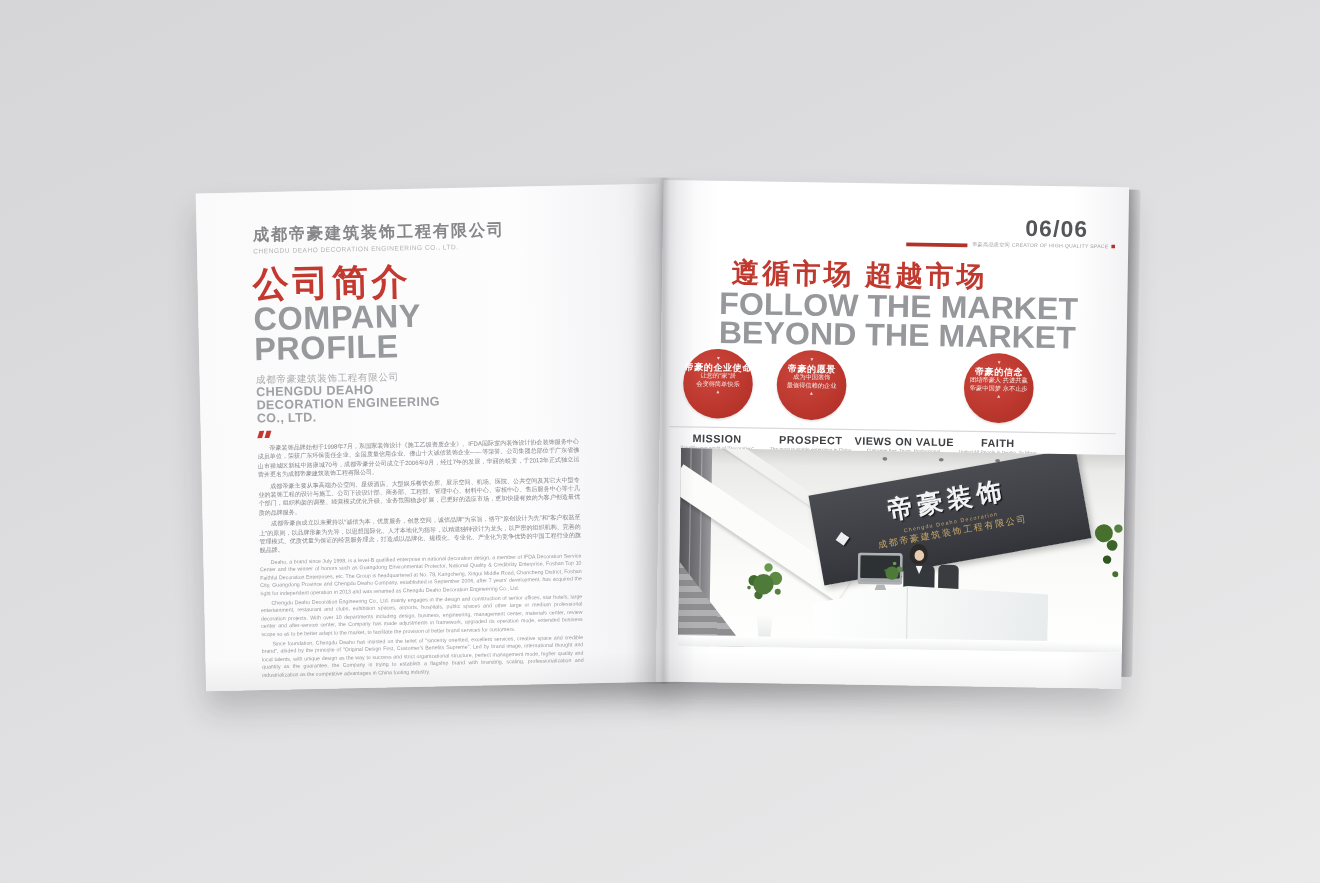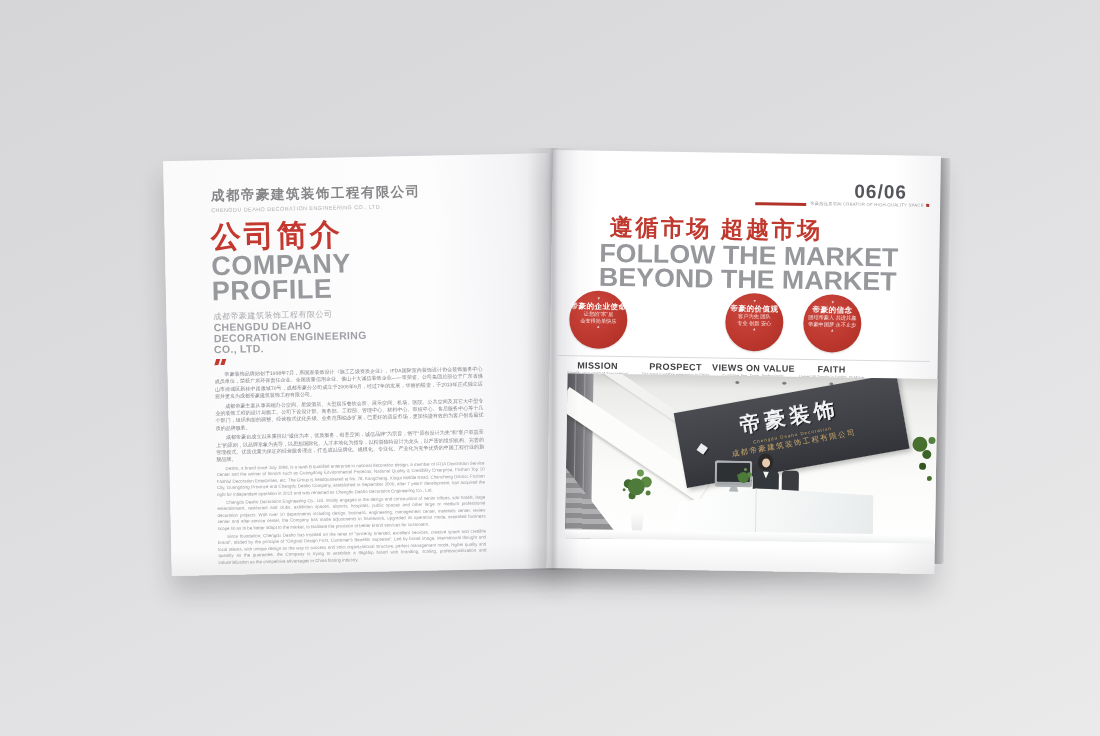--- a/index.html
+++ b/index.html
@@ -150,25 +150,25 @@
       <div data-interactable="false">BEYOND THE MARKET</div>
     </div>
 
     <div class="circle c1" data-interactable="false">
       <span class="arr top" data-interactable="false">▼</span>
       <div class="ct" data-interactable="false">帝豪的企业使命</div>
       <div class="cl" data-interactable="false">让您的“家”居</div>
       <div class="cl" data-interactable="false">会变得简单快乐</div>
       <span class="arr" data-interactable="false">▲</span>
     </div>
-    <div class="circle c3" data-interactable="false">
+    <div class="circle c2" data-interactable="false">
       <span class="arr top" data-interactable="false">▼</span>
-      <div class="ct" data-interactable="false">帝豪的价值观</div>
-      <div class="cl" data-interactable="false">客户为先 团队</div>
-      <div class="cl" data-interactable="false">专业 创新 安心</div>
+      <div class="ct" data-interactable="false">帝豪的愿景</div>
+      <div class="cl" data-interactable="false">成为中国装饰</div>
+      <div class="cl" data-interactable="false">最值得信赖的企业</div>
       <span class="arr" data-interactable="false">▲</span>
     </div>
     <div class="circle c4" data-interactable="false">
       <span class="arr top" data-interactable="false">▼</span>
       <div class="ct" data-interactable="false">帝豪的信念</div>
       <div class="cl" data-interactable="false">团结帝豪人 共进共赢</div>
       <div class="cl" data-interactable="false">帝豪中国梦 永不止步</div>
       <span class="arr" data-interactable="false">▲</span>
     </div>
     <div class="values-divider" data-interactable="false"></div>

